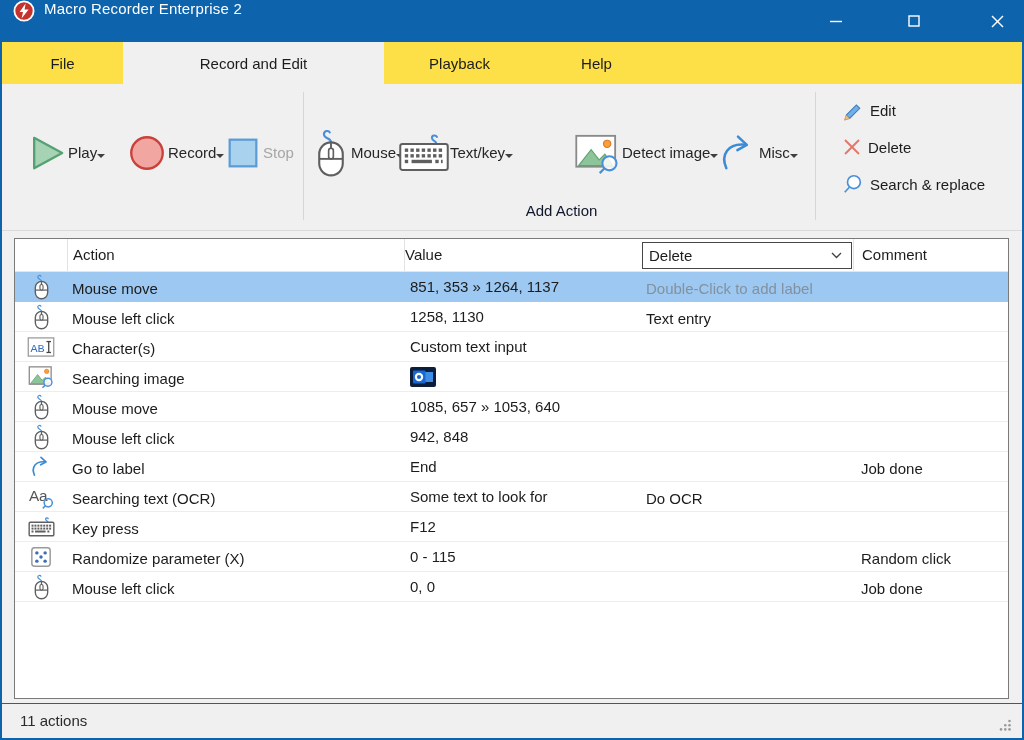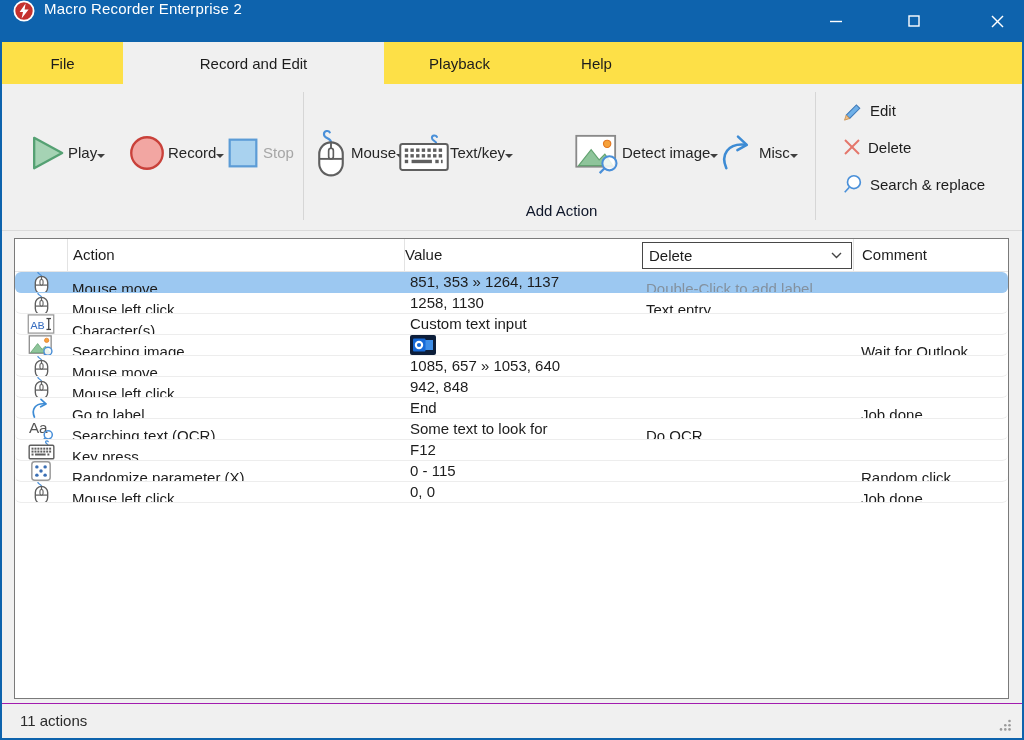--- a/index.html
+++ b/index.html
@@ -50,21 +50,21 @@
   .thead { position:relative; display:flex; height:33px; line-height:32px; border-bottom:1px solid #e6e6e6; background:#fff; }
   .hcell { color:#1c1c1c; }
   .h-icon { width:52px; }
   .h-action { width:337px; padding-left:5px; border-left:1px solid #e3e3e3; }
   .h-value { width:237px; padding-left:0; border-left:1px solid #e3e3e3; }
   .h-label { width:212px; }
   .h-comment { flex:1; padding-left:8px; border-left:1px solid #e3e3e3; }
   .combobox { position:absolute; left:627px; top:3px; width:210px; height:27px; background:#fff; border:1px solid #474747;
               display:flex; align-items:center; padding-left:6px; line-height:25px; cursor:default; }
   .combobox svg { margin-left:auto; margin-right:9px; }
-  .trow { display:flex; height:21px; line-height:34px; border-bottom:1px solid #ededed; background:#fff;border-radius:6px; }
+  .trow { display:flex; height:30px; line-height:34px; border-bottom:1px solid #ededed; background:#fff; }
   .trow.selected { background:#9cc8f1; border-bottom-color:#9cc8f1; }
   .cell { overflow:hidden; white-space:nowrap; }
   .cell-icon { width:52px; display:flex; align-items:center; justify-content:center; }
   .cell-action { width:337px; padding-left:5px; }
   .cell-value { width:237px; padding-left:6px; display:flex; align-items:center; }
   .cell-label { width:212px; padding-left:5px; }
   .cell-comment { flex:1; padding-left:8px; }
   .cell-label.placeholder { color:#83919f; }
 
   
@@ -321,21 +321,20 @@
     <div class="cell cell-value">
             <svg width="26" height="20" viewBox="0 0 26 20">
     <rect x="0" y="0" width="26" height="20" rx="2" fill="#0d1e3a"></rect>
     <rect x="15" y="5" width="8" height="10" fill="#3e8ee8"></rect>
     <rect x="3" y="3.5" width="12.5" height="13" rx="1" fill="#1769d6"></rect>
     <circle cx="9" cy="10" r="4.2" fill="#fff"></circle>
     <circle cx="9" cy="10" r="2.1" fill="#1769d6"></circle>
             </svg>
           </div>
     <div class="cell cell-label"></div>
-    <div class="cell cell-comment">Wait for Outlook</div>
   </div>
         <div class="trow">
     <div class="cell cell-icon">
             <svg width="21" height="26" viewBox="0 0 34 42">
     <path d="M17 12 C17 8 11 9 11 5 C11 2 15 1.5 16 3.5" fill="none" stroke="#4a90d9" stroke-width="2" stroke-linecap="round"></path>
     <rect x="7" y="12" width="20" height="28" rx="10" fill="#fff" stroke="#5f5f5f" stroke-width="2.2"></rect>
     <line x1="7" y1="26" x2="27" y2="26" stroke="#5f5f5f" stroke-width="2"></line>
     <line x1="17" y1="12" x2="17" y2="26" stroke="#5f5f5f" stroke-width="2"></line>
     <rect x="14.5" y="17" width="5" height="9" rx="2.5" fill="#fff" stroke="#5f5f5f" stroke-width="1.8"></rect>
             </svg>

